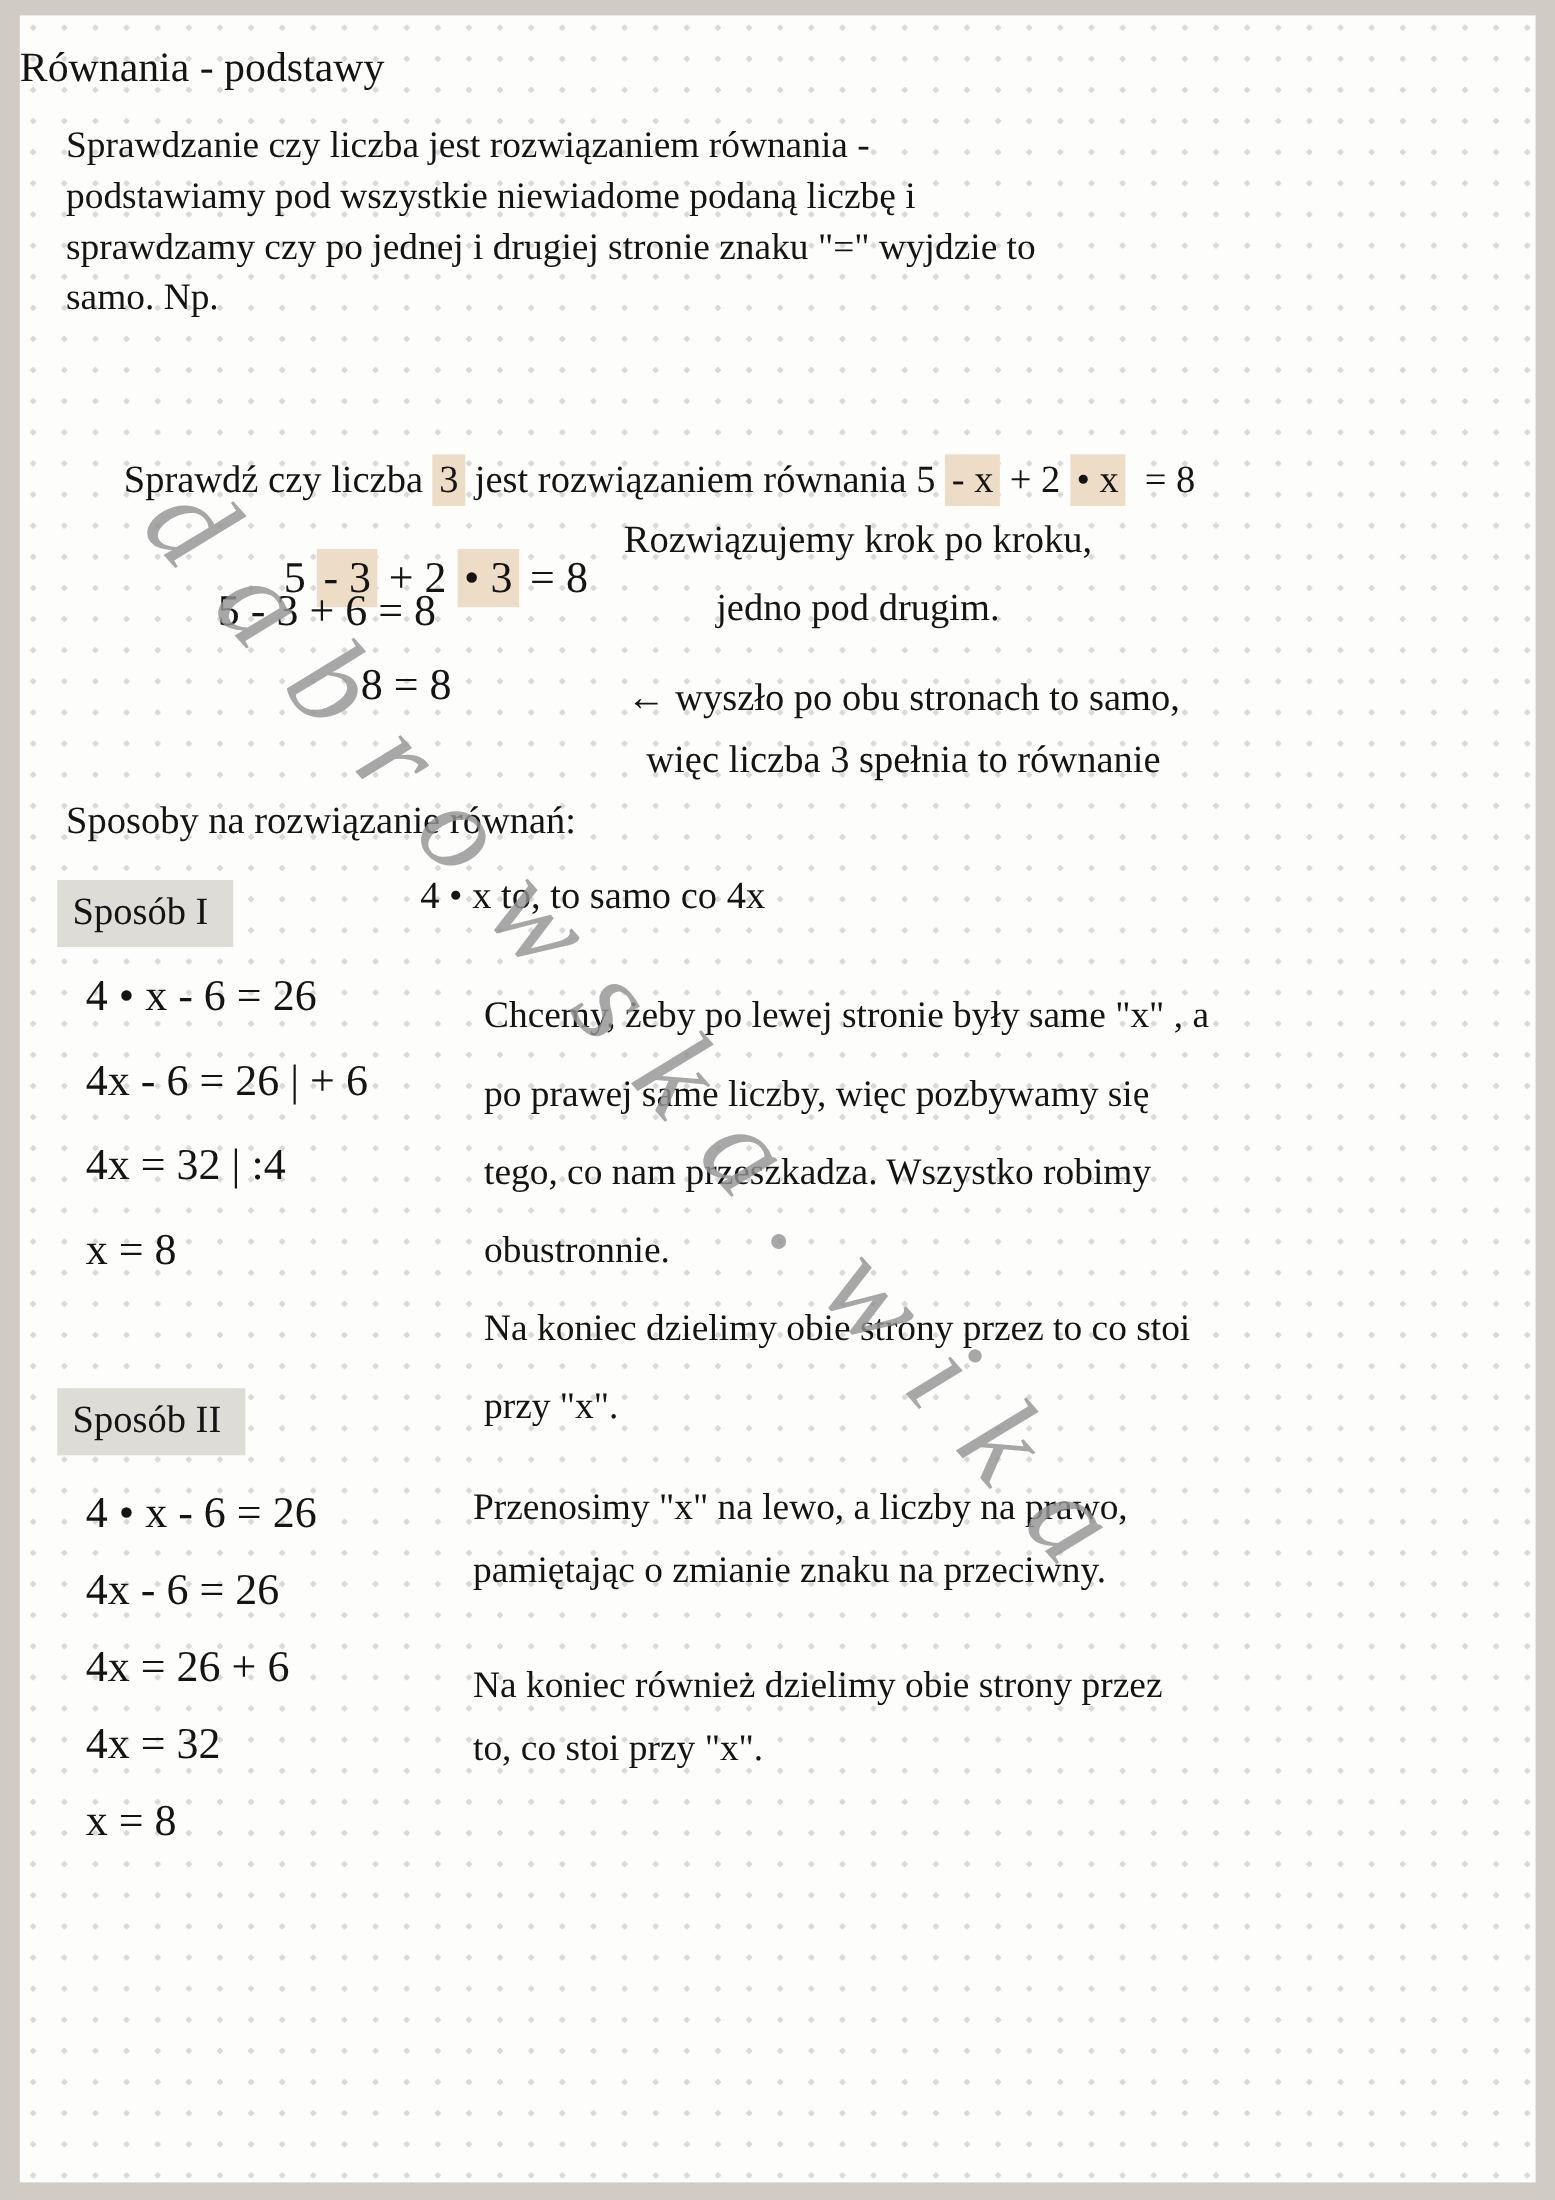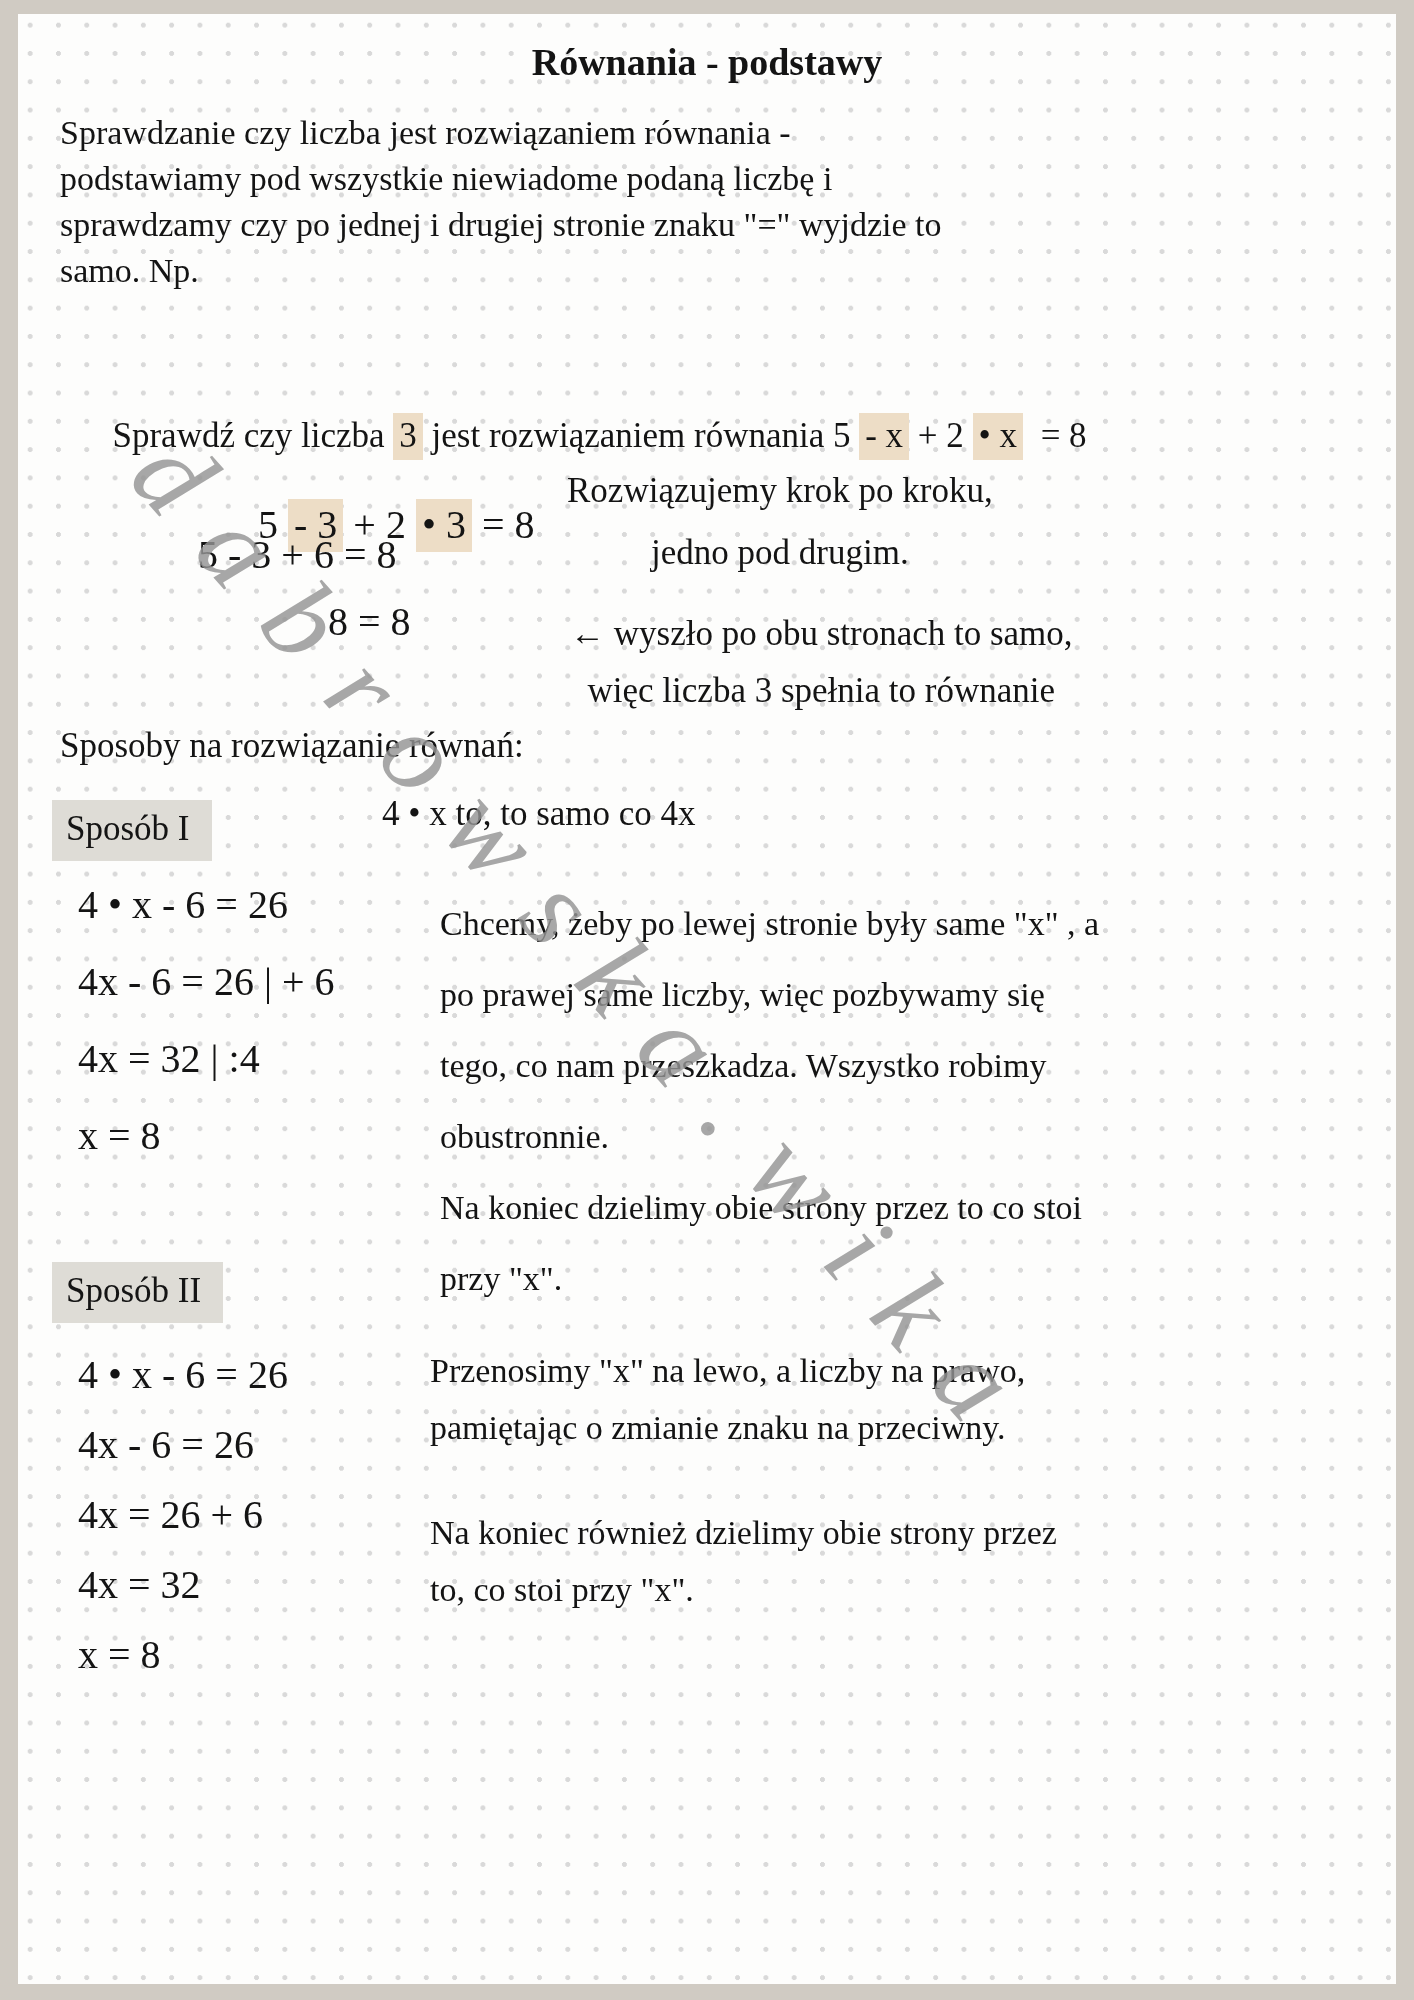--- a/index.html
+++ b/index.html
@@ -26,23 +26,23 @@
     color: #141414;
   }
 
   .abs { position: absolute; }
   .pre { white-space: pre-line; }
   .line { white-space: pre; }
 
   .title {
     width: 100%;
     top: 26px;
-    text-align: center;
+    text-align: left;
     font-size: 38px;
-    font-weight: bold;
+    font-weight: normal;
   }
 
   .intro   { left: 42px;  top: 96px;   font-size: 34px; line-height: 46px; }
   .check   { left: 42px;  top: 362px;  font-size: 35px; }
 
   .eq { font-size: 40px; }
   .ex-line1 { left: 180px; top: 440px; }
   .ex-line2 { left: 180px; top: 517px; font-family: Liberation Serif, serif; }
   .ex-line3 { left: 310px; top: 584px; }
 

